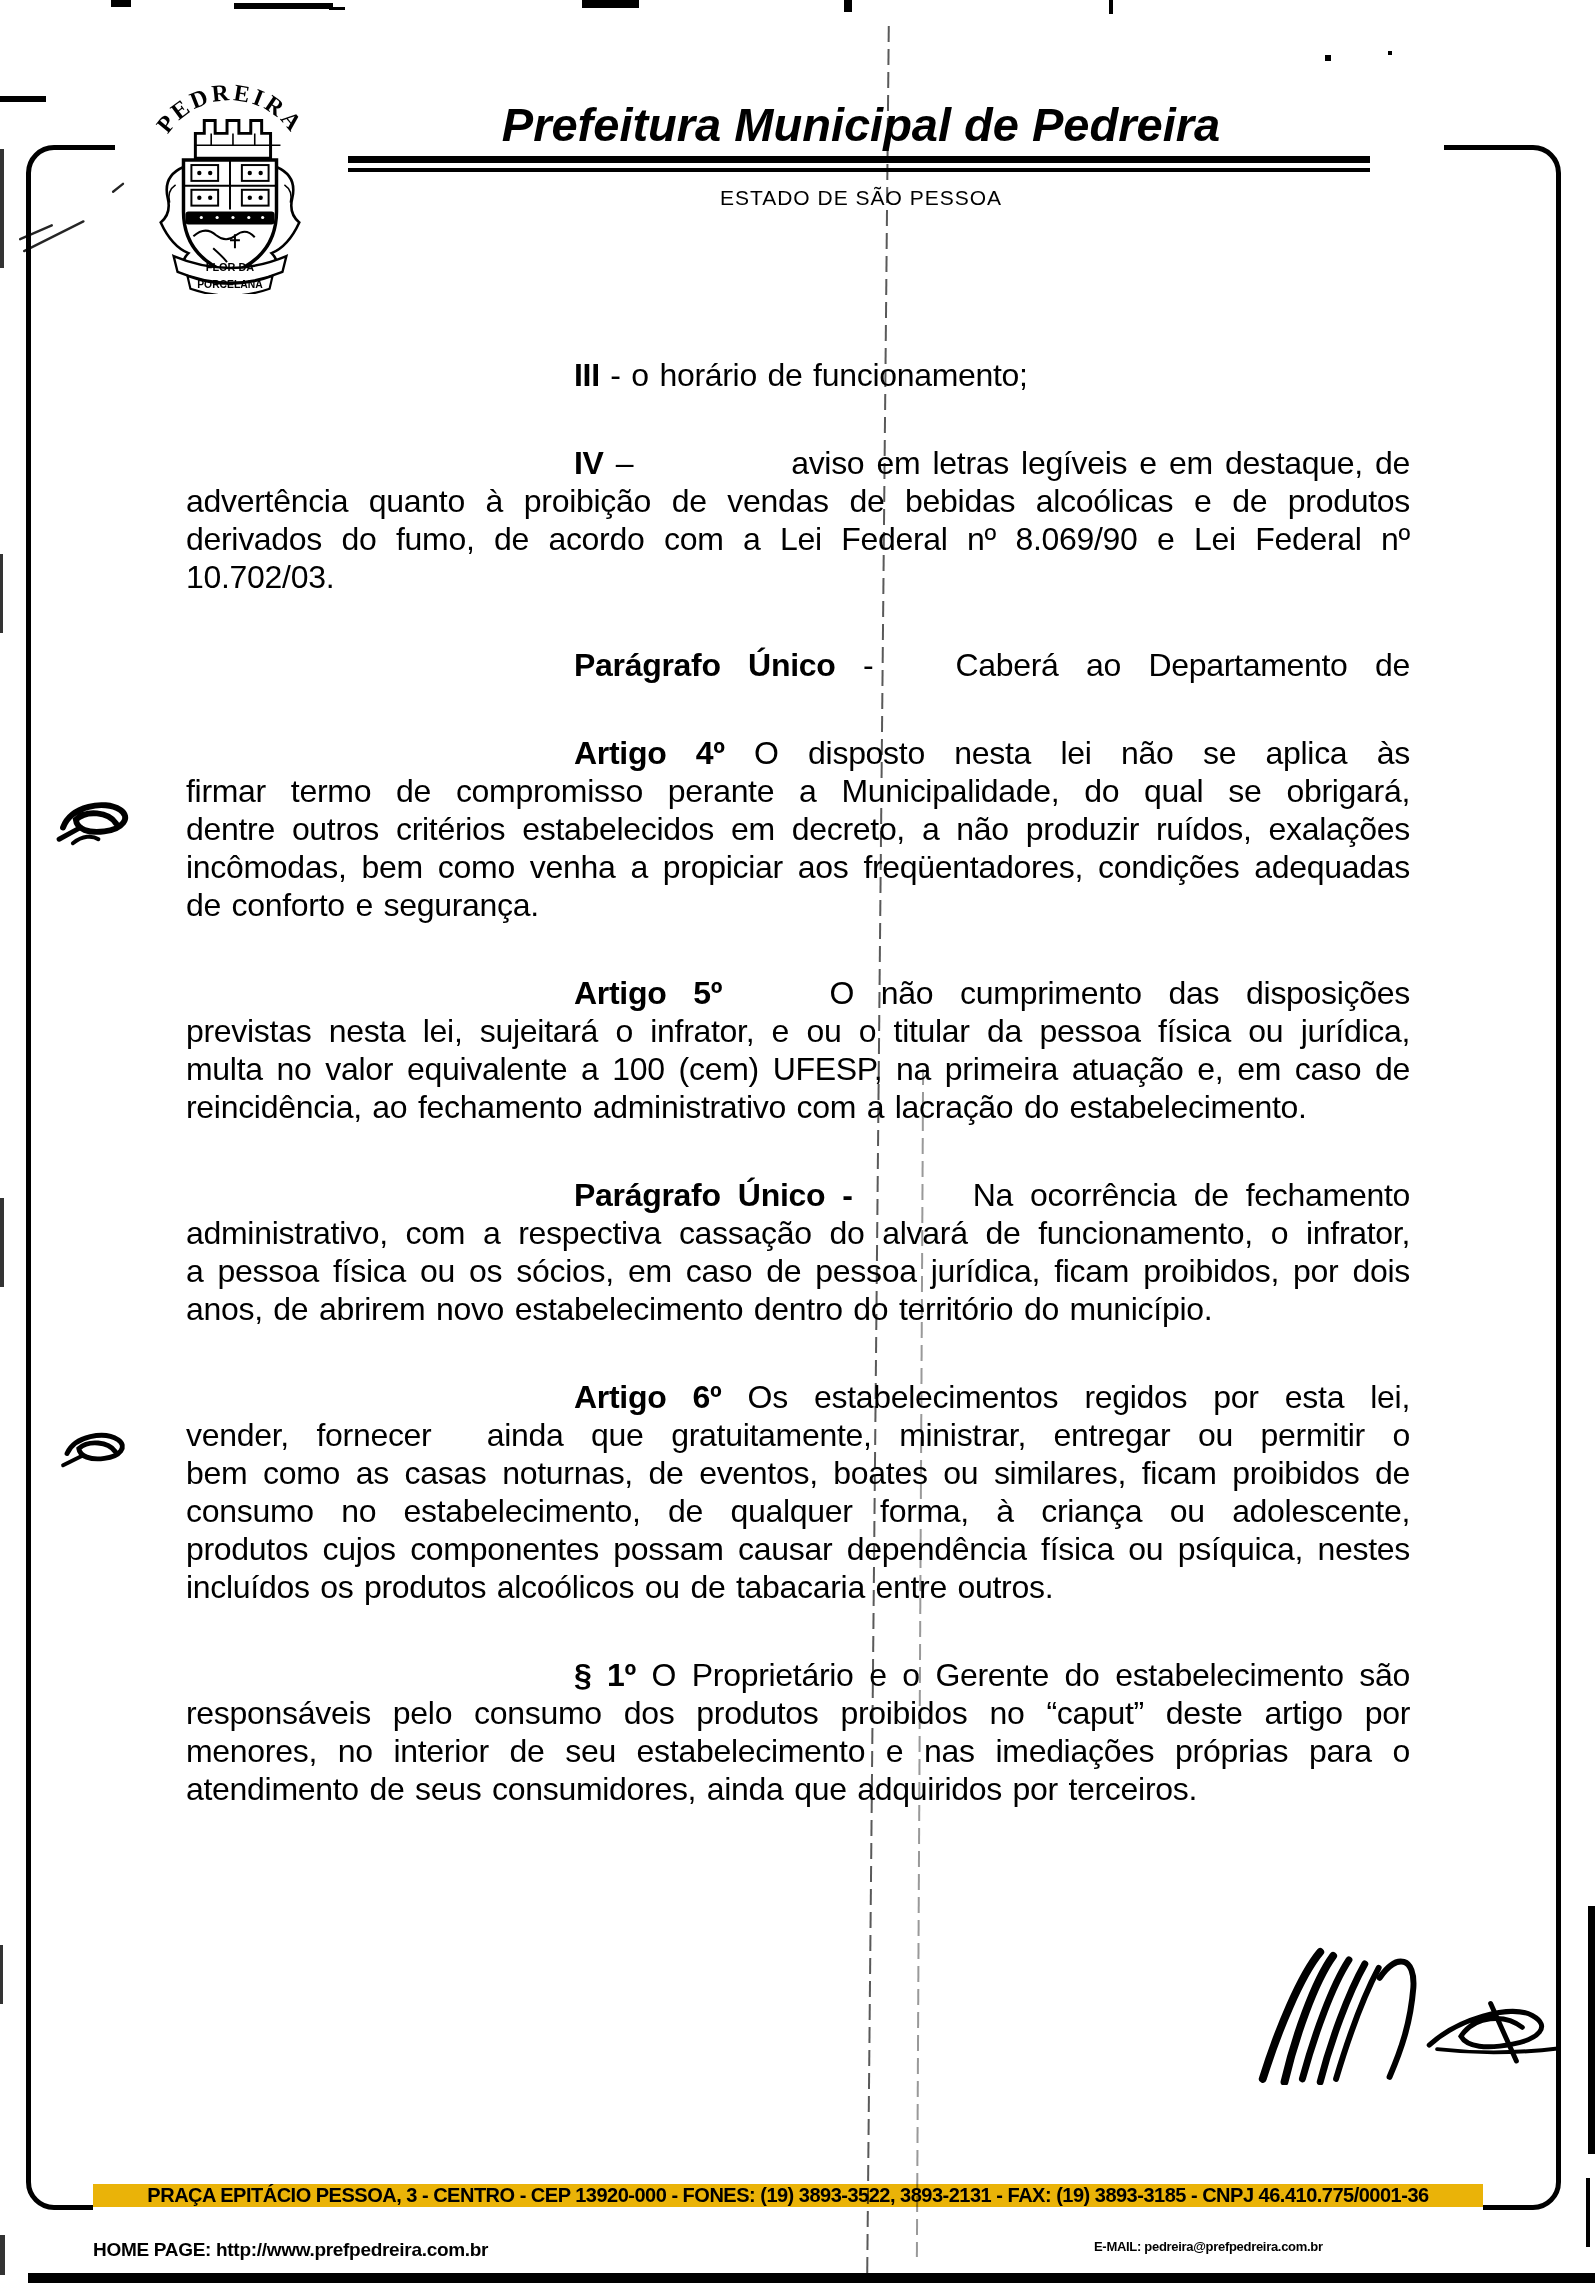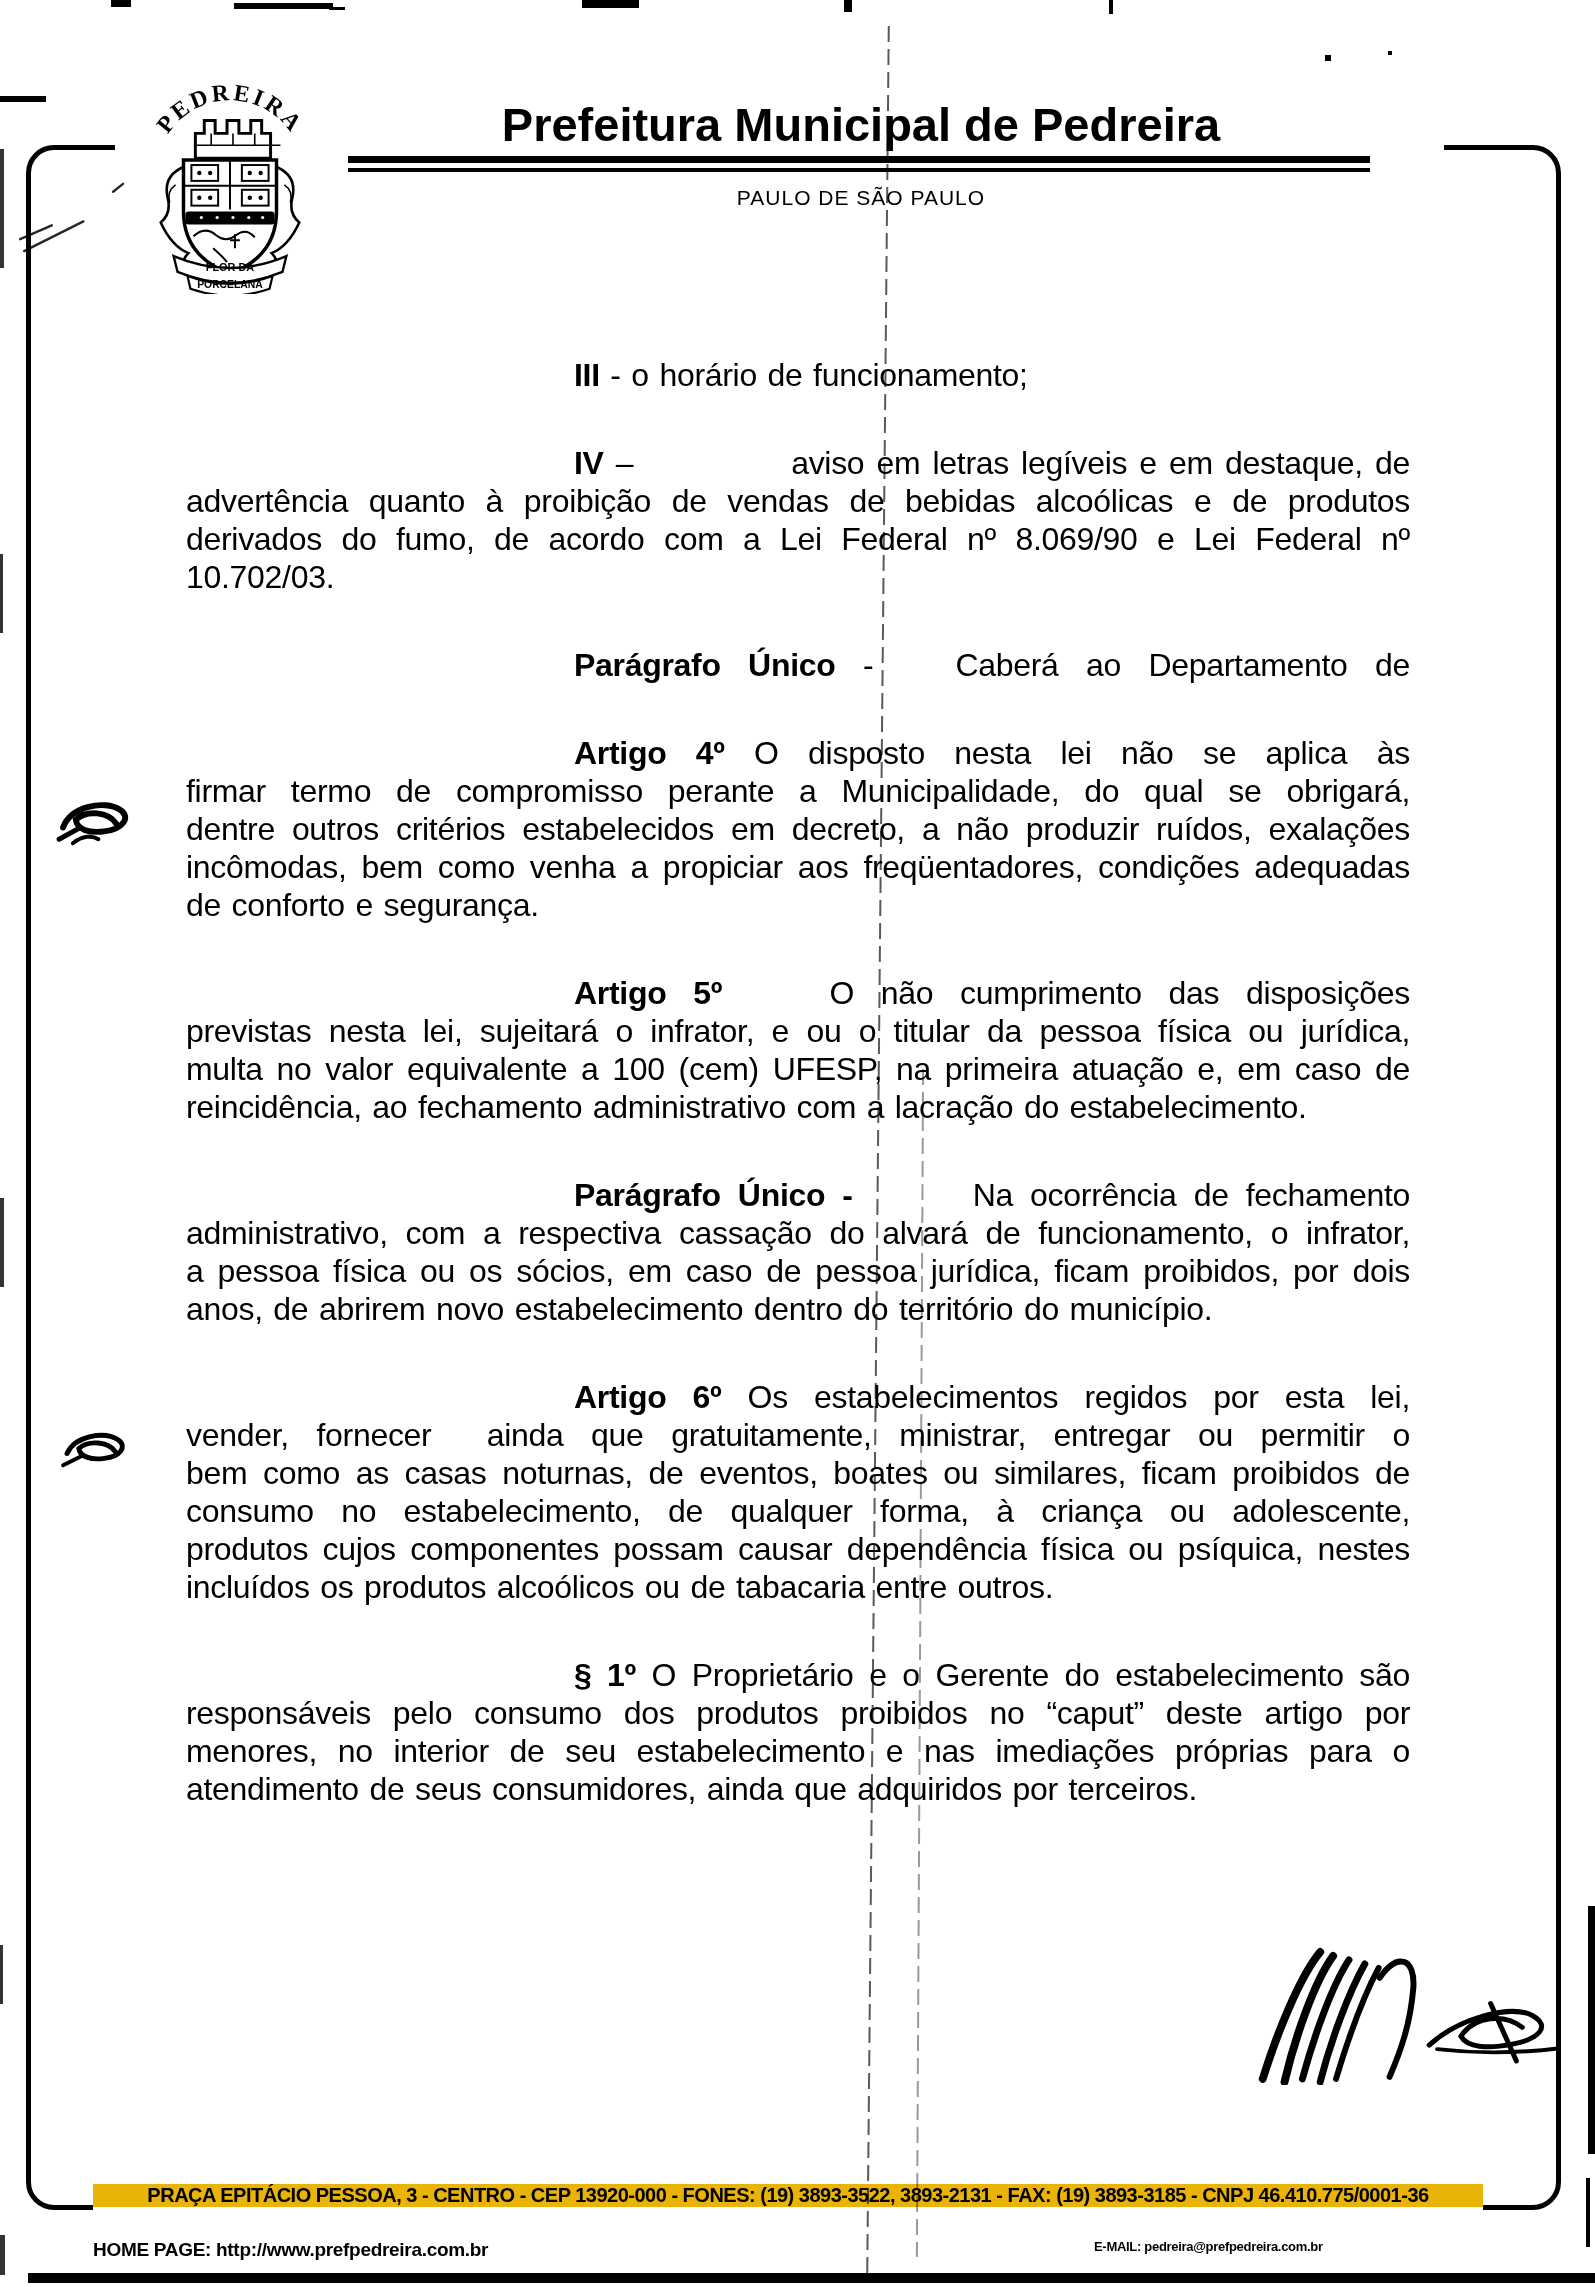--- a/index.html
+++ b/index.html
@@ -6,21 +6,21 @@
   .page{position:relative;width:1596px;height:2288px;background:#ffffff;overflow:hidden;
         font-family:"Liberation Sans","DejaVu Sans",sans-serif;color:#000;}
   
   .frame{position:absolute;left:26px;top:145px;width:1525px;height:2055px;
          border:5px solid #000;border-radius:28px;z-index:1;}
   .patch{position:absolute;background:#fff;z-index:2;}
   .patch-top{left:115px;top:135px;width:1329px;height:22px;}
   .patch-bottom{left:93px;top:2186px;width:1390px;height:30px;}
   
   .title{position:absolute;left:348px;top:97px;width:1026px;text-align:center;
-         font-size:47px;font-weight:bold;letter-spacing:0px;z-index:3;white-space:nowrap;}
+         font-size:47px;font-weight:bold;letter-spacing:0px;z-index:3;white-space:nowrap;font-style:italic;}
   .rule1{position:absolute;left:348px;top:156px;width:1022px;height:7px;background:#000;z-index:3;}
   .rule2{position:absolute;left:348px;top:168px;width:1022px;height:4px;background:#000;z-index:3;}
   .subtitle{position:absolute;left:348px;top:186px;width:1026px;text-align:center;
             font-size:21px;letter-spacing:1px;z-index:3;}
   .crest{position:absolute;left:136px;top:46px;z-index:4;}
   
   .doc-body{position:absolute;left:186px;top:356px;width:1224px;z-index:3;
             font-size:32px;line-height:38px;letter-spacing:-0.3px;word-spacing:2px;}
   .para{margin:0 0 50px 0;}
   .line{text-align:justify;text-align-last:justify;min-height:38px;}
@@ -44,21 +44,21 @@
 
 <div class="page">
 
   <div class="frame"></div>
   <div class="patch patch-top"></div>
   <div class="patch patch-bottom"></div>
 
   <div class="title">Prefeitura Municipal de Pedreira</div>
   <div class="rule1"></div>
   <div class="rule2"></div>
-  <div class="subtitle">PAULO DE SÃO PAULO</div>
+  <div class="subtitle">ESTADO DE SÃO PESSOA</div>
 
   <svg class="crest" width="188" height="248" viewBox="0 0 190 250">
     <path id="arcP" d="M 26 102 A 74 74 0 0 1 164 102" fill="none"></path>
     <text font-size="24" font-weight="bold" letter-spacing="3" font-family="Liberation Serif, serif">
       <textPath href="#arcP" startOffset="50%" text-anchor="middle">PEDREIRA</textPath>
     </text>
 
     <g stroke="#000" fill="#fff">
       <path d="M60 113 V88 h9 v-13 h11 v13 h12 v-13 h12 v13 h12 v-13 h11 v13 h9 v25 z" stroke-width="3"></path>
       <path d="M60 100 h86 M76 88 v12 M98 88 v12 M120 88 v12" stroke-width="1.6" fill="none"></path>

